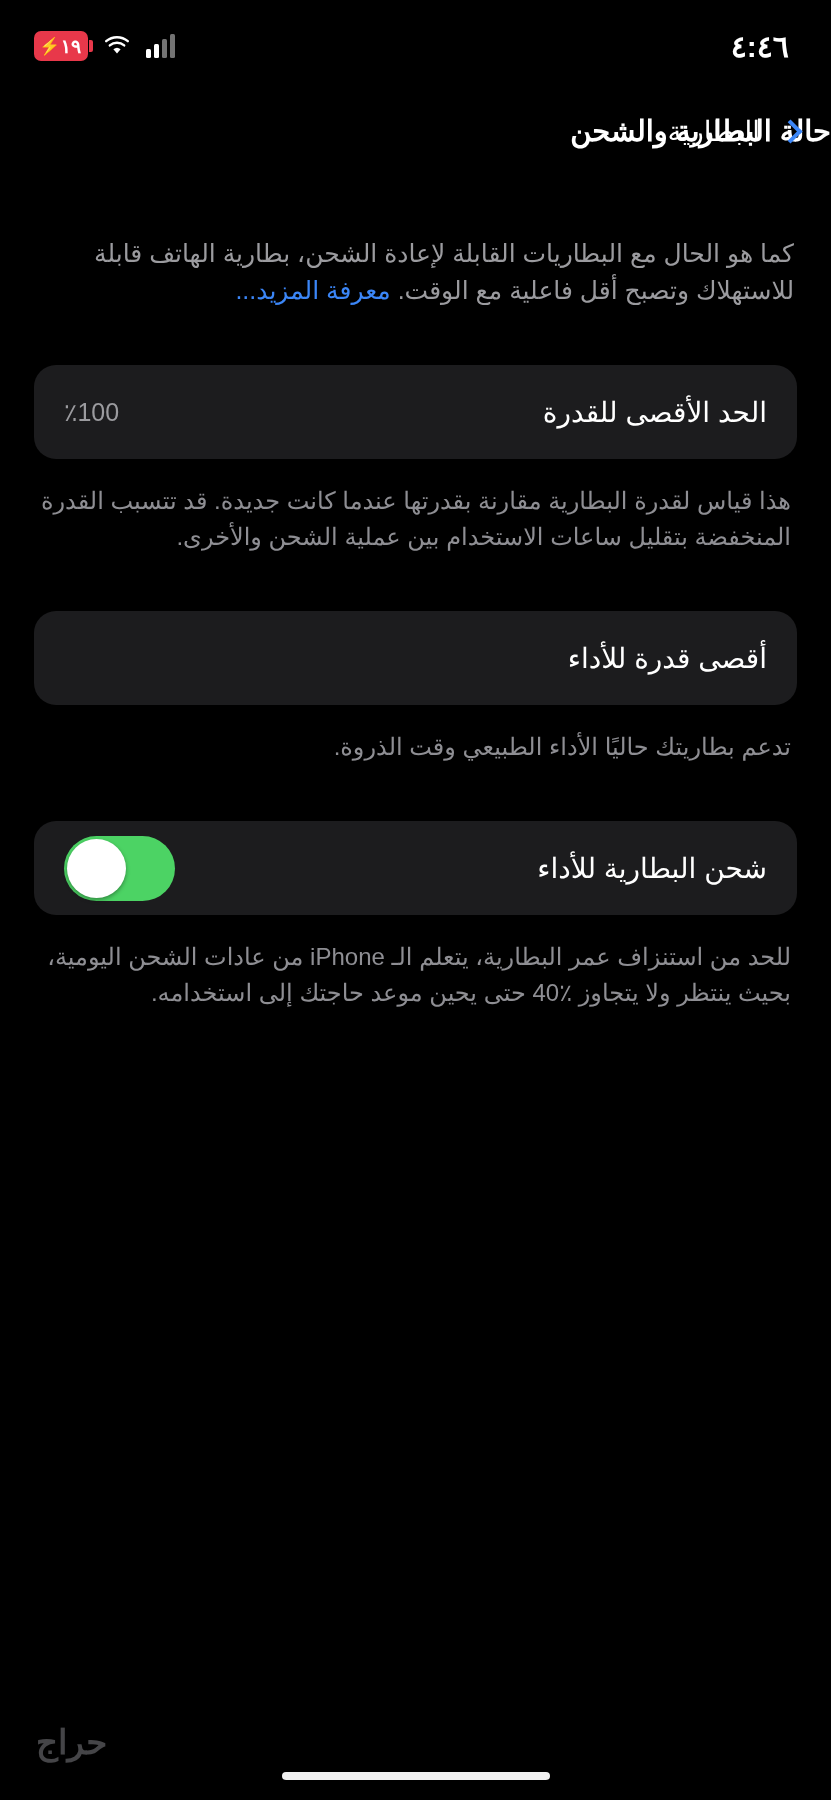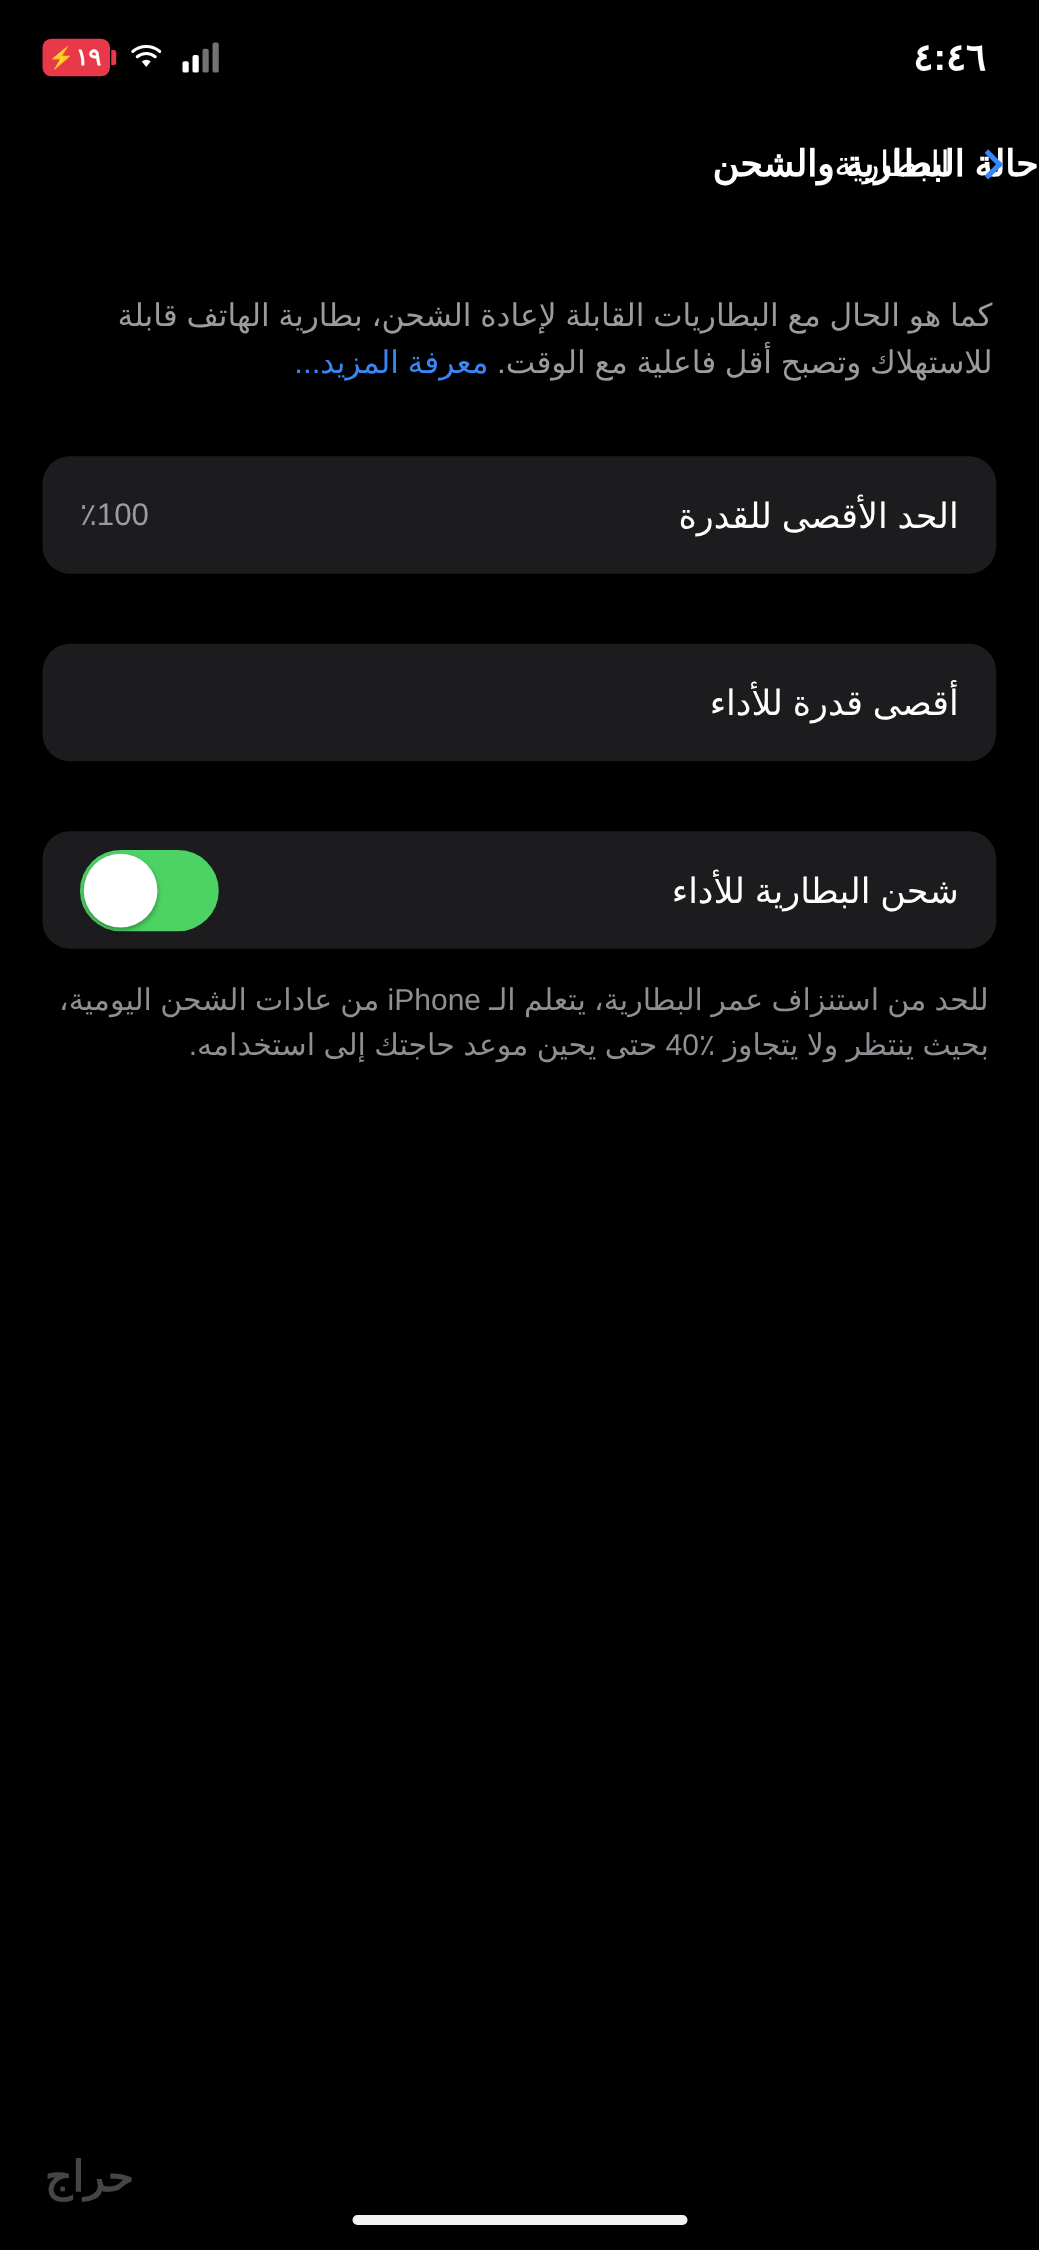--- a/index.html
+++ b/index.html
@@ -242,25 +242,27 @@
 <div class="content">
 
   <p class="intro">
     <span>كما هو الحال مع البطاريات القابلة لإعادة الشحن، بطارية الهاتف قابلة للاستهلاك وتصبح أقل فاعلية مع الوقت. </span><a href="#">معرفة المزيد...</a>
   </p>
 
   <div class="card">
     <span class="card-label">الحد الأقصى للقدرة</span>
     <span class="card-value">٪100</span>
   </div>
+  <p class="caption">هذا قياس لقدرة البطارية مقارنة بقدرتها عندما كانت جديدة. قد تتسبب القدرة المنخفضة بتقليل ساعات الاستخدام بين عملية الشحن والأخرى.</p>
 
   <div class="card">
     <span class="card-label">أقصى قدرة للأداء</span>
     <span class="card-value"></span>
   </div>
+  <p class="caption">تدعم بطاريتك حاليًا الأداء الطبيعي وقت الذروة.</p>
 
   <div class="card">
     <span class="card-label">شحن البطارية للأداء</span>
     <div class="switch">
       <div class="knob"></div>
     </div>
   </div>
   <p class="caption">للحد من استنزاف عمر البطارية، يتعلم الـ iPhone من عادات الشحن اليومية، بحيث ينتظر ولا يتجاوز ٪40 حتى يحين موعد حاجتك إلى استخدامه.</p>
 
 </div>

